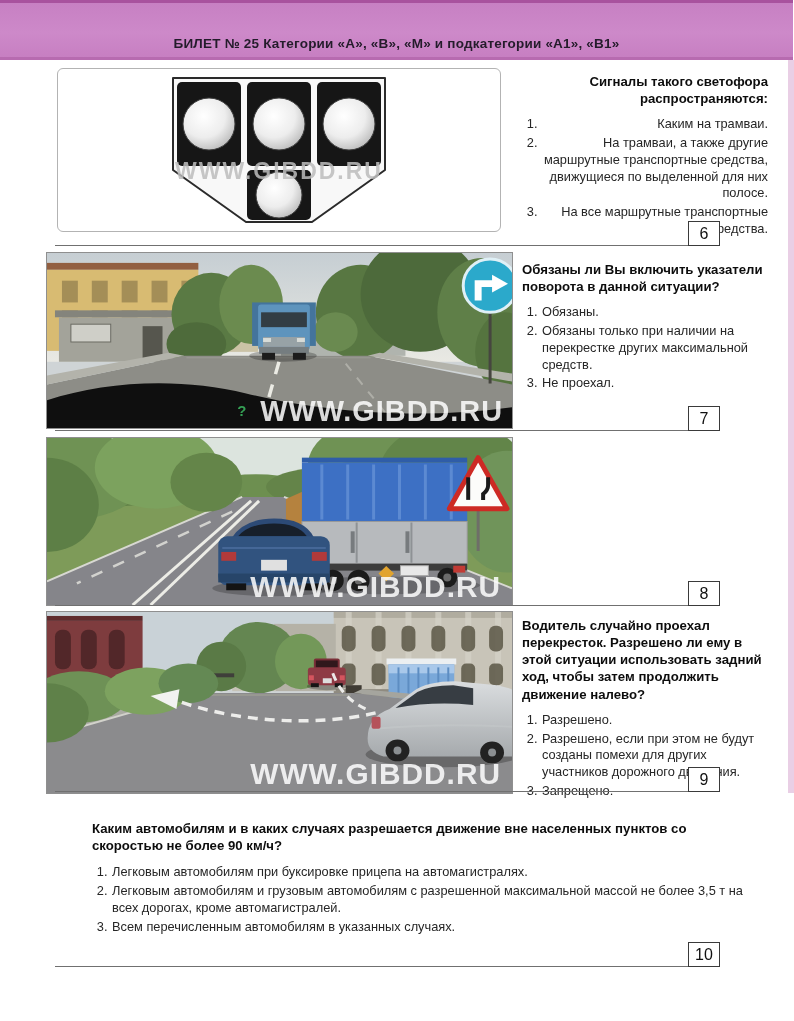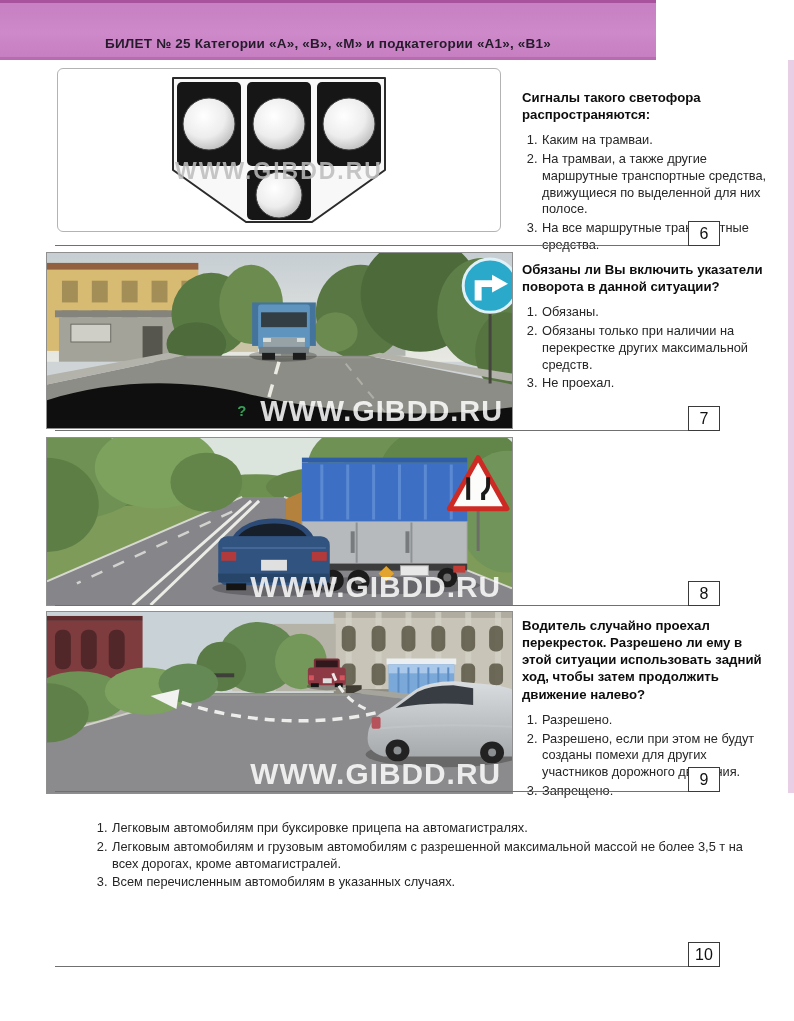--- a/index.html
+++ b/index.html
@@ -1,19 +1,19 @@
 <!DOCTYPE html>
 <html><head>
 <meta charset="utf-8">
 <style>
   html,body{margin:0;padding:0;background:#fff;}
   .page{position:relative;width:794px;height:1021px;background:#ffffff;overflow:hidden;
         font-family:"Liberation Sans", sans-serif;-webkit-font-smoothing:antialiased;}
   
-  .band{position:absolute;left:0;top:0;width:656px;height:60px;
+  .band{position:absolute;left:0;top:0;width:793px;height:60px;
         background:linear-gradient(#c780c3,#cd89c9 55%,#c77fc2);
         border-top:3px solid #a8529e;border-bottom:3px solid #b косметика;}
   .band{border-bottom:3px solid #b76bb0;box-sizing:border-box;}
   .band-title{position:absolute;left:0;right:0;bottom:6px;text-align:center;
         font-size:13.5px;font-weight:bold;color:#241c2b;letter-spacing:.2px;}
   .right-strip{position:absolute;right:0;top:60px;width:6px;height:733px;background:#e9cfe5;}
   
   .imgbox{position:absolute;background:#fff;border:1px solid #b3b3b3;border-radius:6px;
         display:flex;align-items:center;justify-content:center;box-sizing:border-box;}
   .photo{position:absolute;overflow:hidden;border:1px solid #8f8f8f;box-sizing:border-box;background:#cfd4d6;}
@@ -55,21 +55,21 @@
       <rect x="123" y="8" width="64" height="84" rx="5" fill="#161616"></rect>
       <rect x="193" y="8" width="64" height="84" rx="5" fill="#161616"></rect>
       <rect x="123" y="96" width="64" height="50" rx="5" fill="#161616"></rect>
       <circle cx="85" cy="50" r="26" fill="url(#lensg)" stroke="#3c3c3c"></circle>
       <circle cx="155" cy="50" r="26" fill="url(#lensg)" stroke="#3c3c3c"></circle>
       <circle cx="225" cy="50" r="26" fill="url(#lensg)" stroke="#3c3c3c"></circle>
       <circle cx="155" cy="121" r="23" fill="url(#lensg)" stroke="#3c3c3c"></circle>
       <text x="155" y="105" text-anchor="middle" font-size="23" font-weight="bold" fill="#bdbdbd" opacity="0.85" letter-spacing="2">WWW.GIBDD.RU</text>
     </svg>
   </div>
-  <div class="qtext" style="left:522px;top:89px;width:246px;">
+  <div class="qtext" style="left:522px;top:73px;width:246px;text-align:right;">
     <div class="qtitle">Сигналы такого светофора распространяются:</div>
     <ol class="answers">
       <li>Каким на трамваи.</li>
       <li>На трамваи, а также другие маршрутные транспортные средства, движущиеся по выделенной для них полосе.</li>
       <li>На все маршрутные транспортные средства.</li>
     </ol>
   </div>
   <div class="sep" style="top:245px;"></div>
   <div class="badge" style="top:221px;">6</div>
 
@@ -334,20 +334,21 @@
     <ol class="answers">
       <li>Разрешено.</li>
       <li>Разрешено, если при этом не будут созданы помехи для других участников дорожного движения.</li>
       <li>Запрещено.</li>
     </ol>
   </div>
   <div class="sep" style="top:791px;"></div>
   <div class="badge" style="top:767px;">9</div>
 
   <div class="q10">
+    <div class="qtitle">Каким автомобилям и в каких случаях разрешается движение вне населенных пунктов со скоростью не более 90 км/ч?</div>
     <ol class="answers">
       <li>Легковым автомобилям при буксировке прицепа на автомагистралях.</li>
       <li>Легковым автомобилям и грузовым автомобилям с разрешенной максимальной массой не более 3,5 т на всех дорогах, кроме автомагистралей.</li>
       <li>Всем перечисленным автомобилям в указанных случаях.</li>
     </ol>
   </div>
   <div class="sep" style="top:966px;"></div>
   <div class="badge" style="top:942px;text-align:right;">10</div>
 
 </div>

